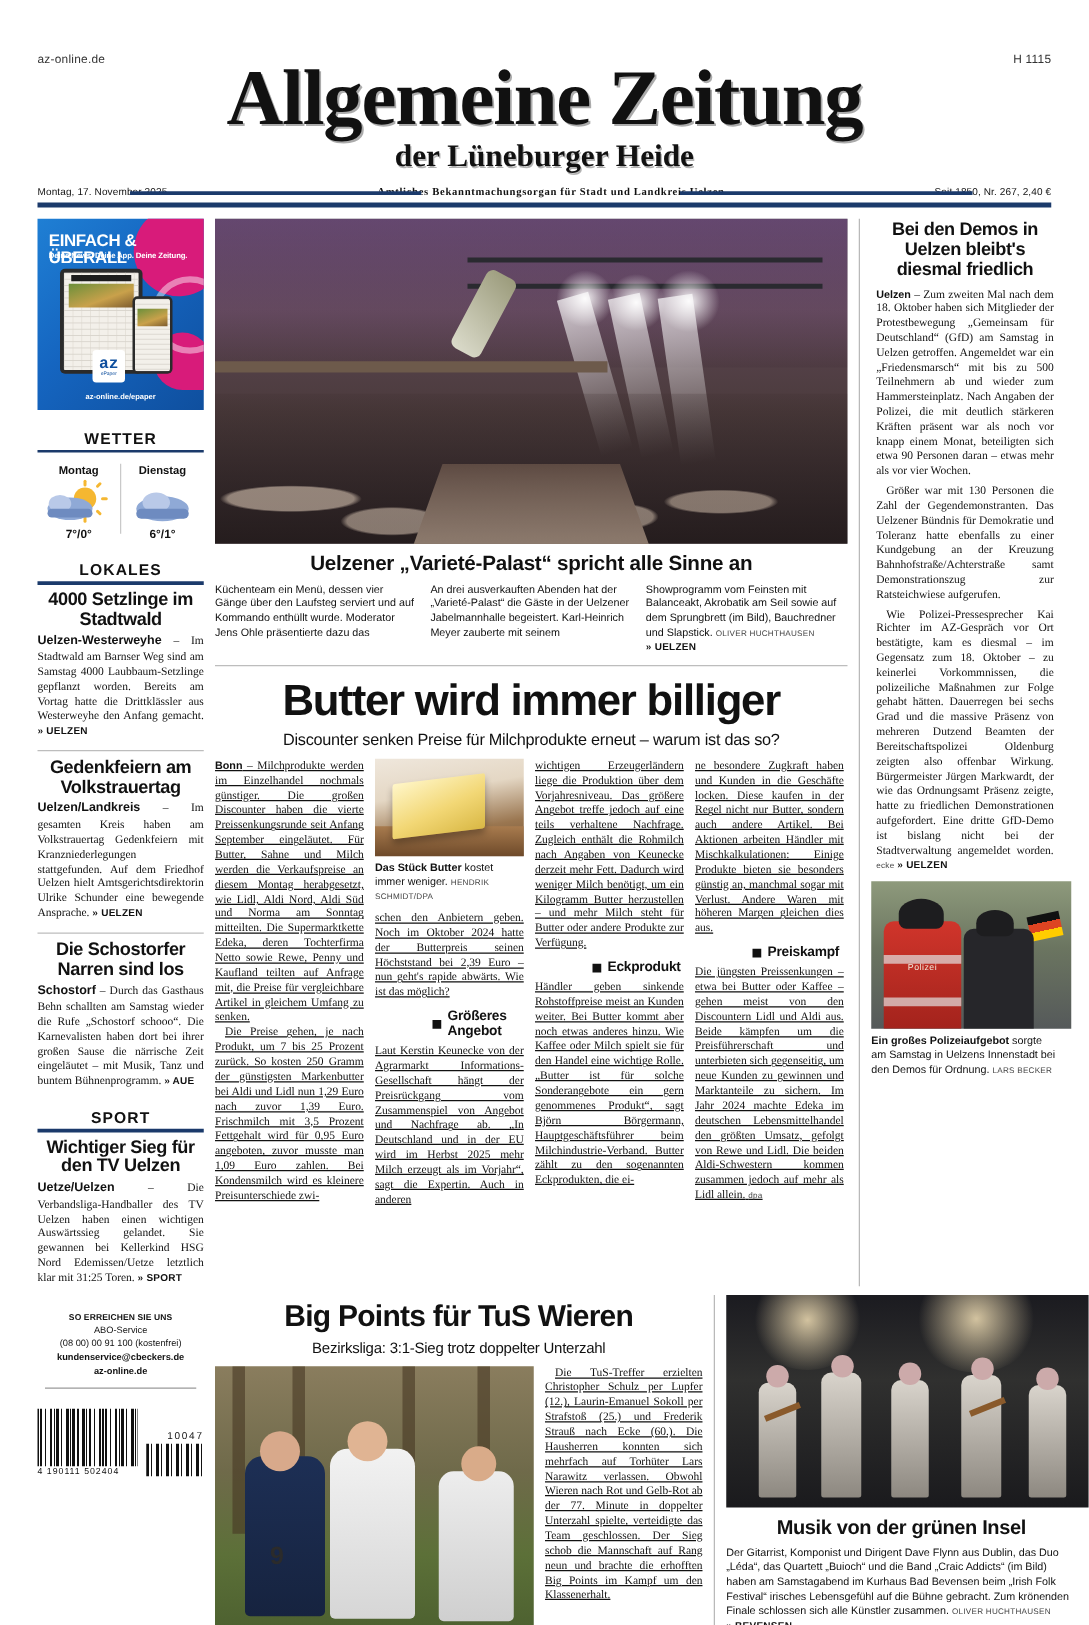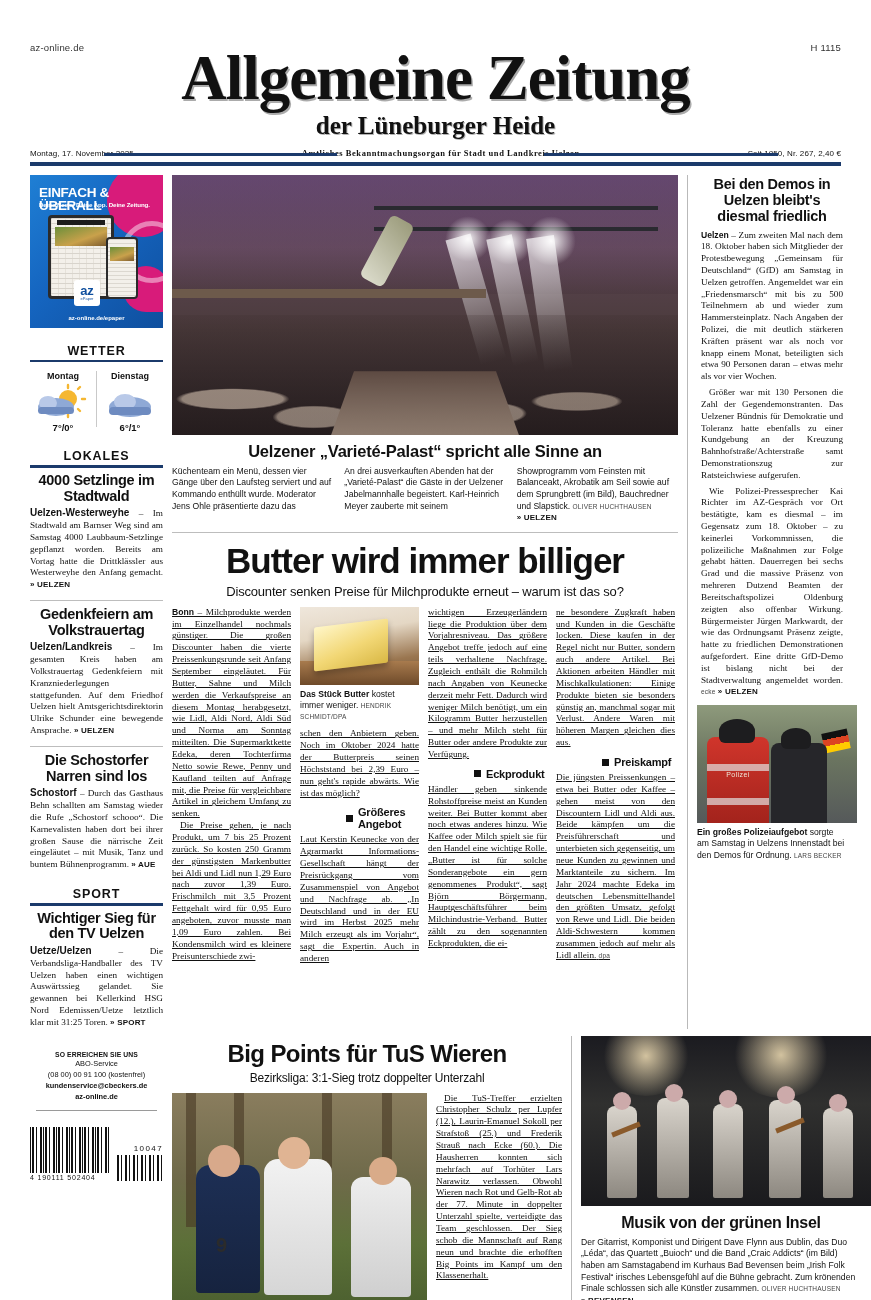--- a/index.html
+++ b/index.html
@@ -72,21 +72,21 @@
   .ad-tablet-screen:after{ content:""; position:absolute; top:2px; left:6px; right:6px; height:5px;
       background:#1c1c1c; }
   .ad-phone{ position:absolute; left:76px; top:62px; width:32px; height:62px; background:#2b2b2b;
              border-radius:4px; padding:2px; }
   .ad-phone-screen{ width:100%; height:100%; background:#f3f0ea; border-radius:2px; position:relative; overflow:hidden;
       background-image: linear-gradient(#dcd8d0 1px, transparent 1px); background-size:100% 4px;}
   .ad-phone-screen:before{ content:""; position:absolute; top:8px; left:2px; right:2px; height:14px;
       background:linear-gradient(160deg,#6b8f3a,#c9a14b 60%,#7d5b2e); }
   .ad-az{ position:absolute; left:44px; bottom:22px; width:26px; height:26px; background:#fff;
           border-radius:3px; display:flex; flex-direction:column; align-items:center; justify-content:center;}
-  .ad-az b{ font-family:Liberation Sans, sans-serif; font-size:13px; color:#0f4f9e; line-height:.9; }
+  .ad-az b{ font-family:Liberation Mono, monospace; font-size:13px; color:#0f4f9e; line-height:.9; }
   .ad-az i{ font-style:normal; font-family:"Liberation Sans", sans-serif; font-size:4px; color:#0f4f9e; }
   .ad-url{ position:absolute; bottom:7px; left:0; right:0; text-align:center; color:#fff;
            font-family:"Liberation Sans", sans-serif; font-weight:bold; font-size:6px; }
 
   
   .sec-head { text-align:center; font-family:"Liberation Sans", sans-serif; font-weight:bold;
               font-size:12.5px; letter-spacing:.9px; margin-top:16px; padding-bottom:2px; }
   .sec-rule { height:2.6px; background:#1b3a6b; margin-bottom:5px; }
 
   

